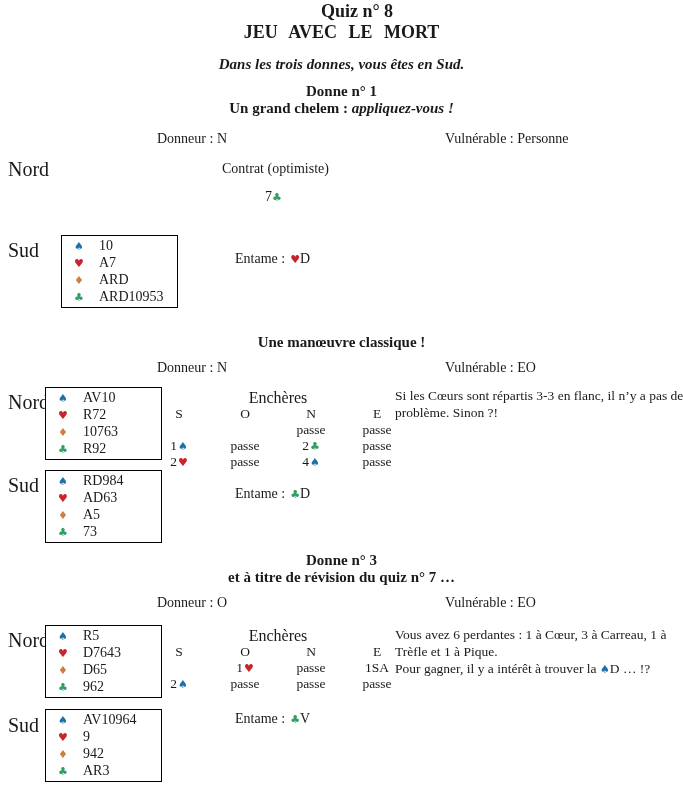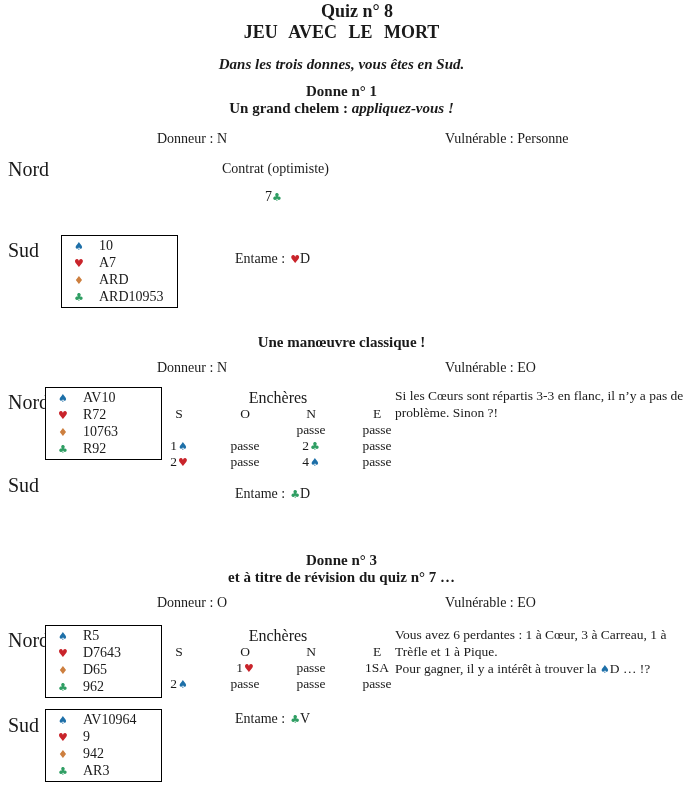--- a/index.html
+++ b/index.html
@@ -86,20 +86,26 @@
       <div class="bid-row"><span class="bid-cell"></span><span class="bid-cell"></span><span class="bid-cell">passe</span><span class="bid-cell">passe</span></div>
       <div class="bid-row"><span class="bid-cell">1<span class="suit s-spade">♠</span></span><span class="bid-cell">passe</span><span class="bid-cell">2<span class="suit s-club">♣</span></span><span class="bid-cell">passe</span></div>
       <div class="bid-row"><span class="bid-cell">2<span class="suit s-heart">♥</span></span><span class="bid-cell">passe</span><span class="bid-cell">4<span class="suit s-spade">♠</span></span><span class="bid-cell">passe</span></div>
     </div>
 
   <div class="abs comment" style="top:387px">
       <p>Si les Cœurs sont répartis 3-3 en flanc, il n’y a pas de problème. Sinon ?!</p>
     </div>
 
   <div class="abs side-label" style="left:8px;top:474px">Sud</div>
+  <div class="abs hand-box" style="left:45px;top:470px">
+      <div class="card-row"><span class="suit s-spade">♠</span><span class="cards">RD984</span></div>
+      <div class="card-row"><span class="suit s-heart">♥</span><span class="cards">AD63</span></div>
+      <div class="card-row"><span class="suit s-diamond">♦</span><span class="cards">A5</span></div>
+      <div class="card-row"><span class="suit s-club">♣</span><span class="cards">73</span></div>
+    </div>
 
   <div class="abs entame" style="left:235px;top:486px"><span class="lbl">Entame :</span><span class="suit s-club">♣</span><span>D</span></div>
 
   <div class="abs center donne-title" style="top:552px">Donne n° 3</div>
   <div class="abs center donne-sub" style="top:569px"><span>et à titre de révision du quiz n° 7 …</span></div>
 
   <div class="abs meta" style="left:157px;top:595px">Donneur : O</div>
   <div class="abs meta" style="left:445px;top:595px">Vulnérable : EO</div>
 
   <div class="abs side-label" style="left:8px;top:629px">Nord</div>

